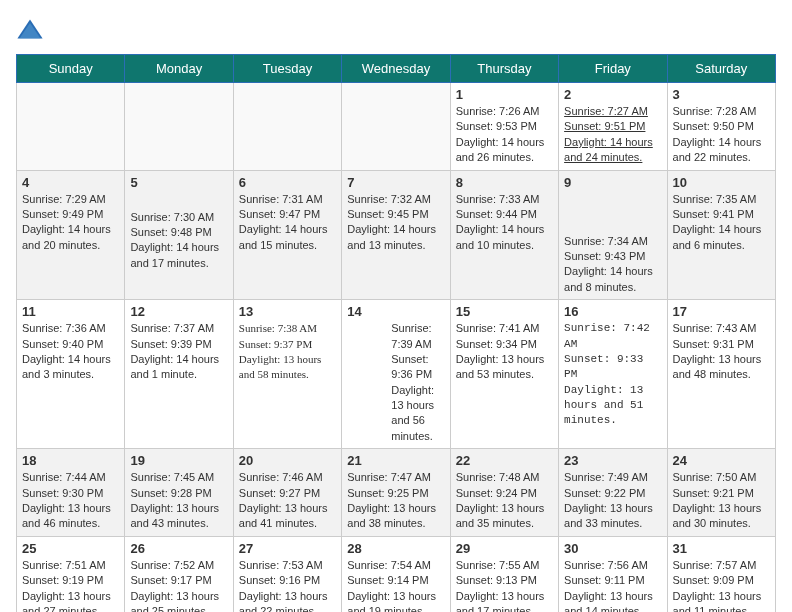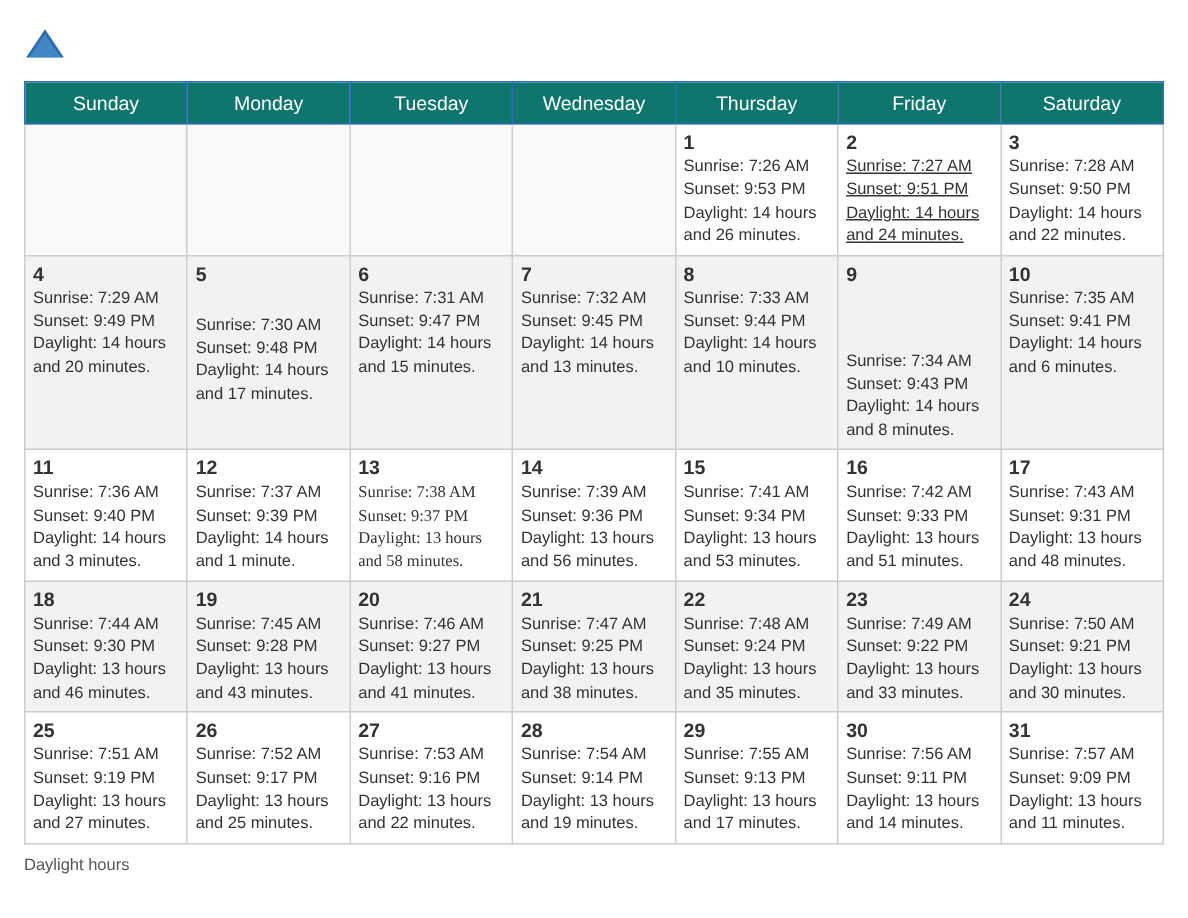--- a/index.html
+++ b/index.html
@@ -213,33 +213,33 @@
 Daylight: 14 hours and 1 minute.</div>
         </td>
         <td>
           <span class="day-number">13</span>
           <div class="day-info" style="white-space: pre-line; font-family: Liberation Serif, serif;">Sunrise: 7:38 AM
 Sunset: 9:37 PM
 Daylight: 13 hours and 58 minutes.</div>
         </td>
         <td>
           <span class="day-number">14</span>
-          <div class="day-info" style="white-space: pre-line;">Sunrise: 7:39 AM
+          <div class="day-info" style="white-space: pre-line; margin-left: 44px;">Sunrise: 7:39 AM
 Sunset: 9:36 PM
 Daylight: 13 hours and 56 minutes.</div>
         </td>
         <td>
           <span class="day-number">15</span>
           <div class="day-info" style="white-space: pre-line;">Sunrise: 7:41 AM
 Sunset: 9:34 PM
 Daylight: 13 hours and 53 minutes.</div>
         </td>
         <td>
           <span class="day-number">16</span>
-          <div class="day-info" style="white-space: pre-line;">Sunrise: 7:42 AM
+          <div class="day-info" style="white-space: pre-line; font-family: Liberation Mono, monospace;">Sunrise: 7:42 AM
 Sunset: 9:33 PM
 Daylight: 13 hours and 51 minutes.</div>
         </td>
         <td>
           <span class="day-number">17</span>
           <div class="day-info" style="white-space: pre-line;">Sunrise: 7:43 AM
 Sunset: 9:31 PM
 Daylight: 13 hours and 48 minutes.</div>
         </td>
       </tr>

